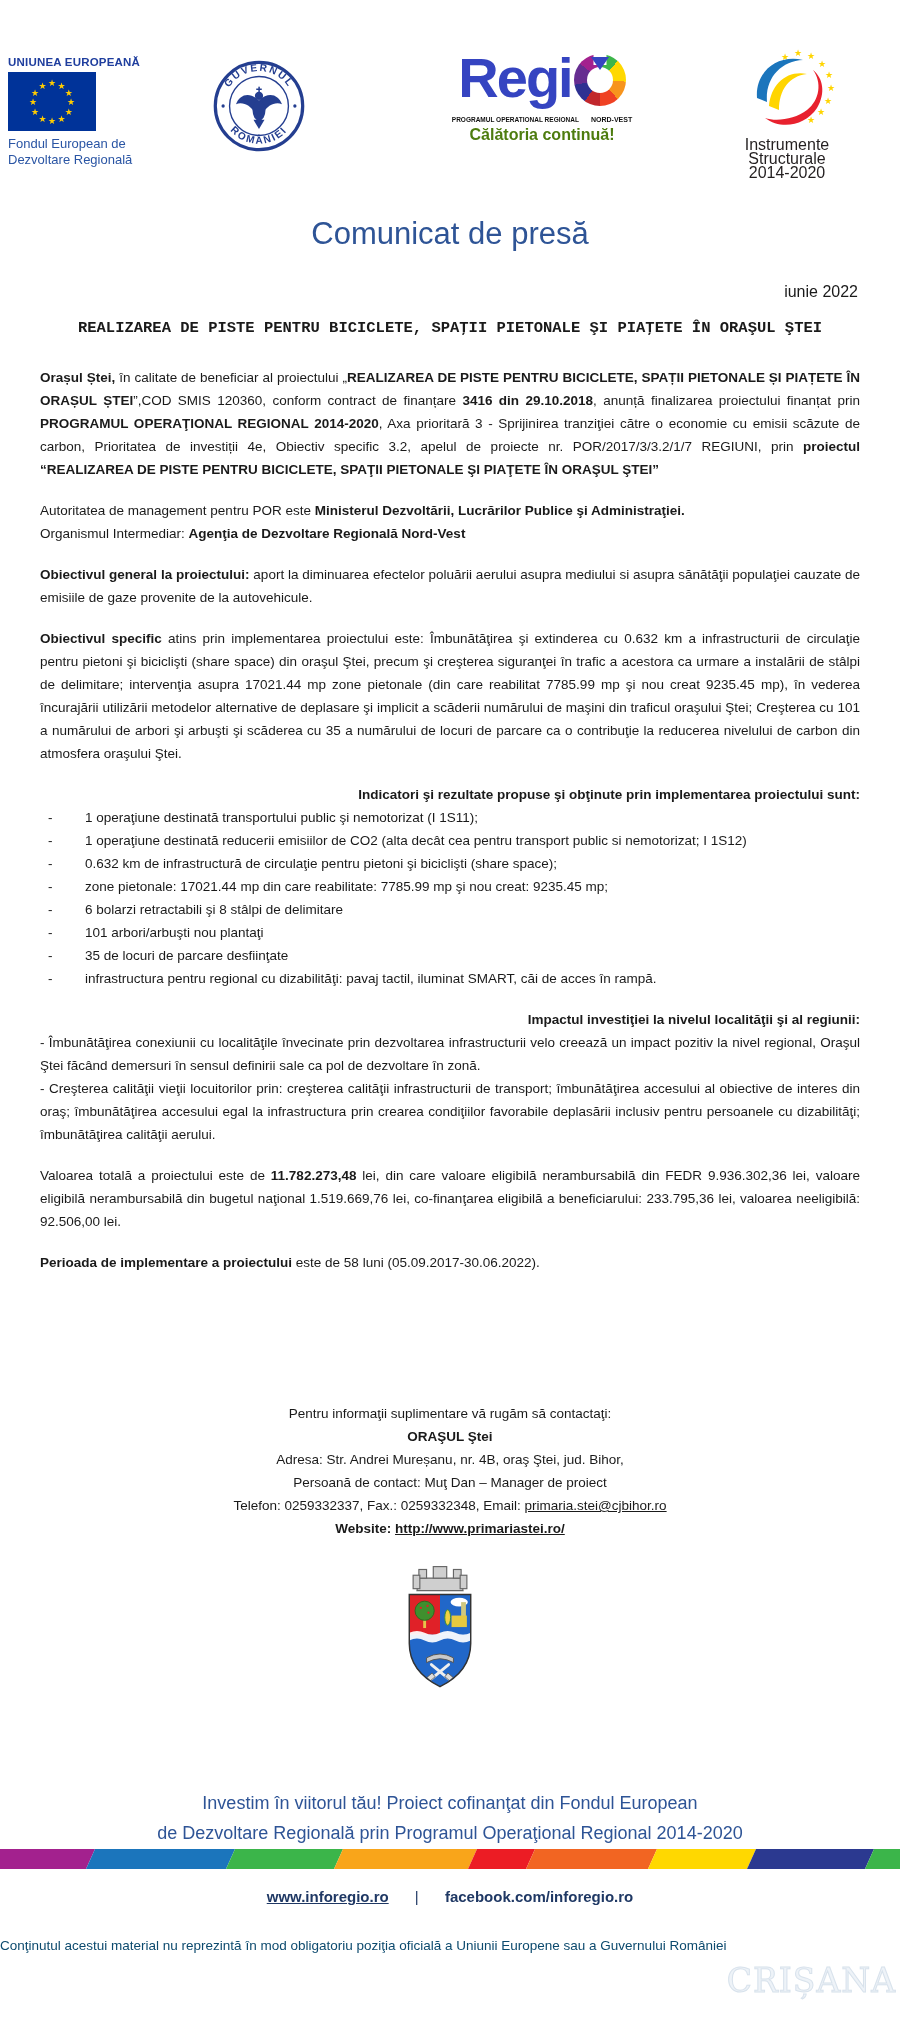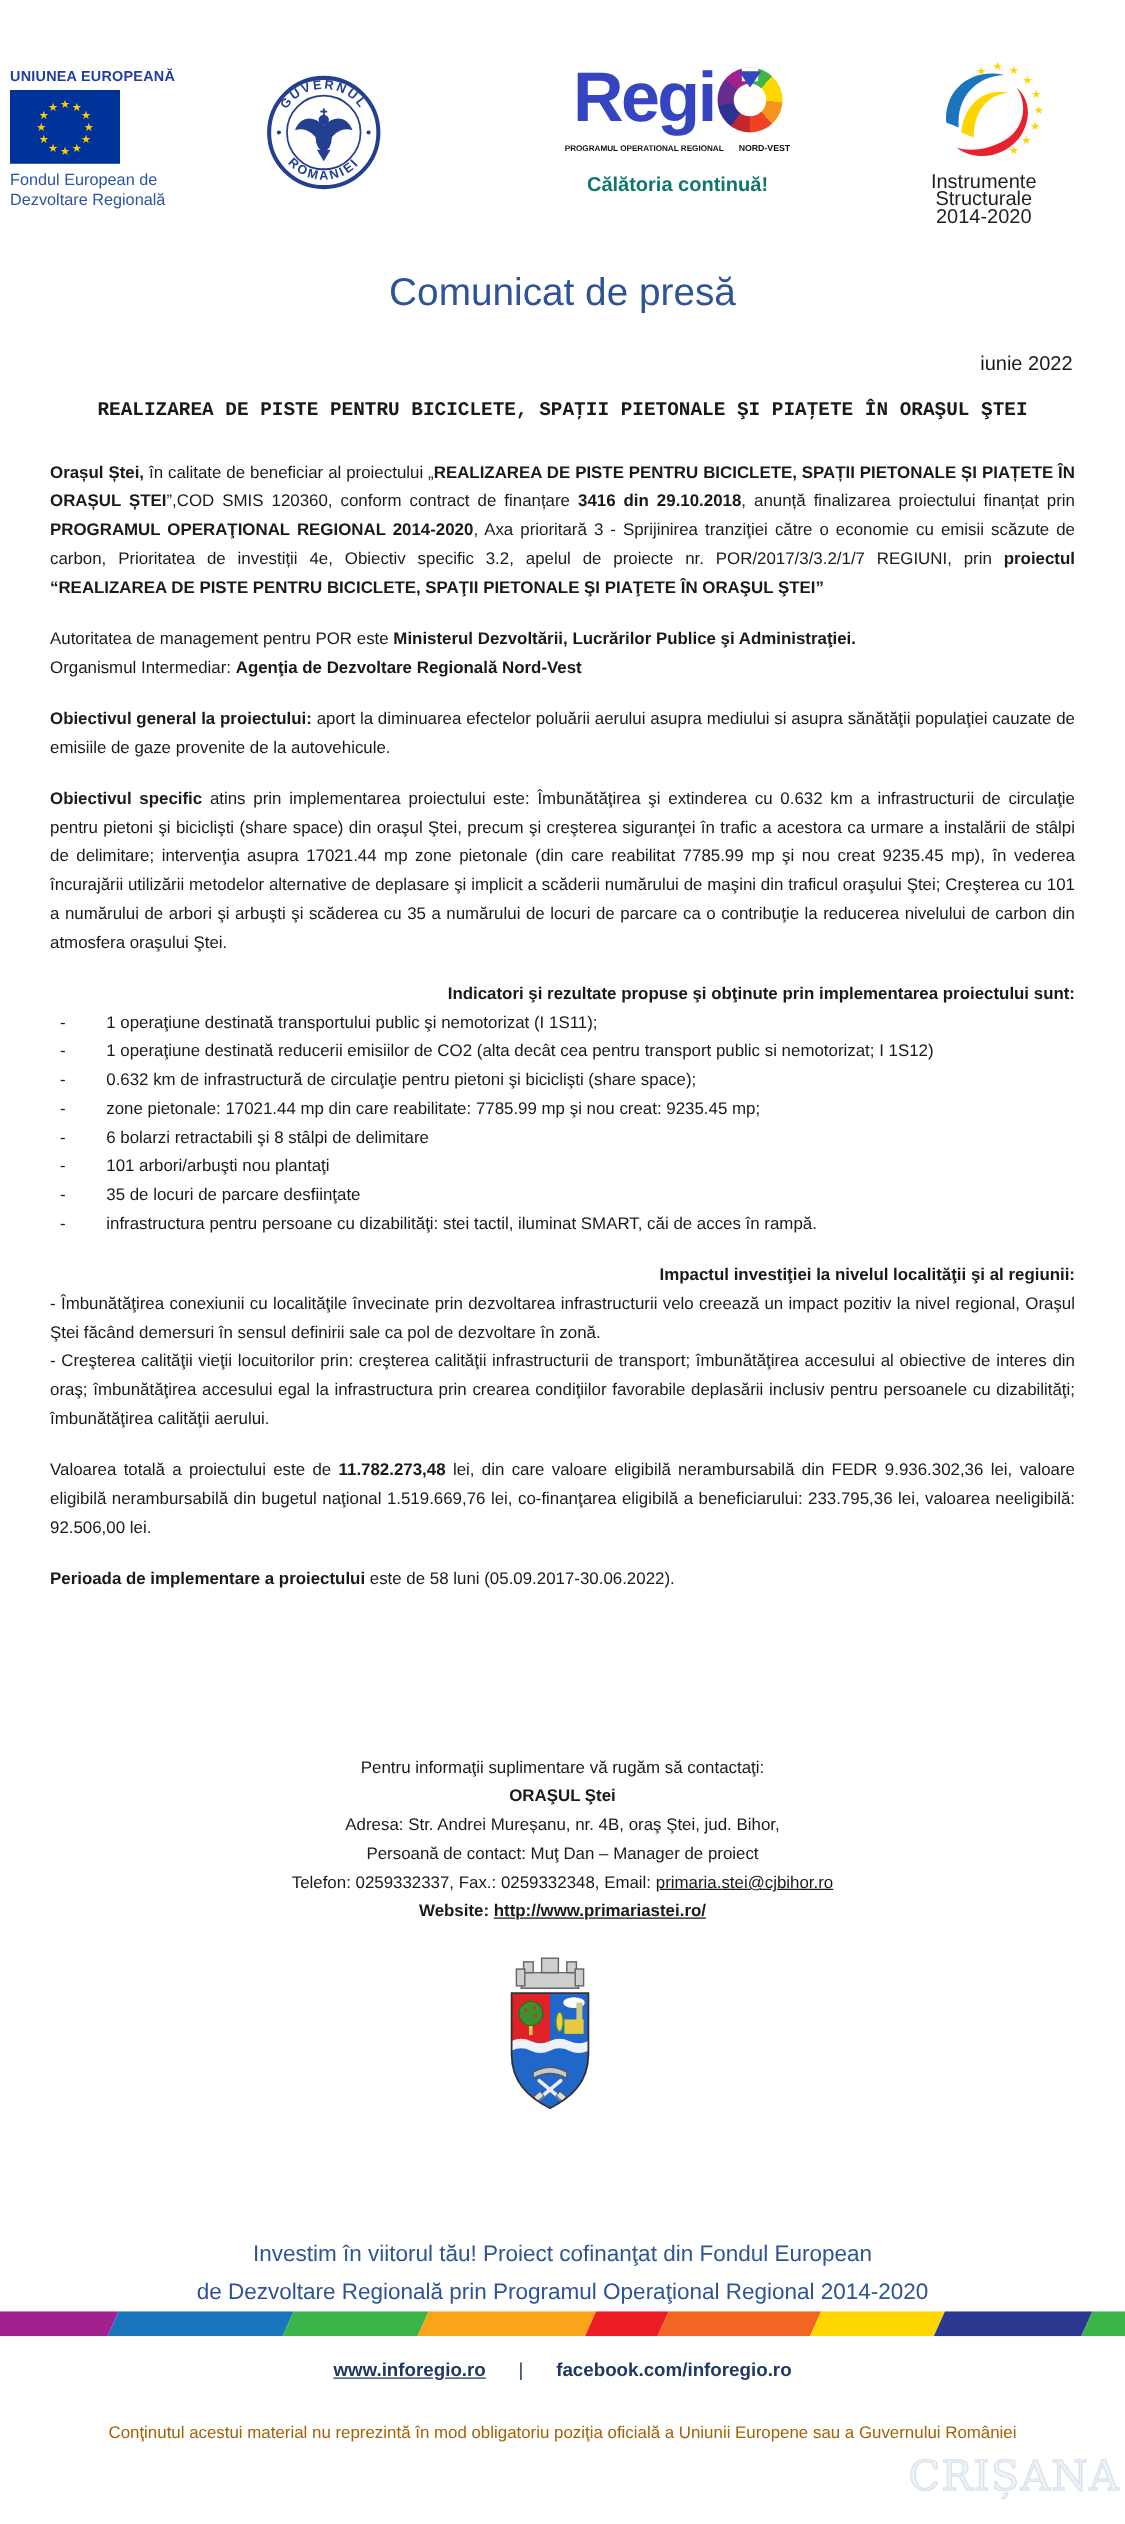--- a/index.html
+++ b/index.html
@@ -23,21 +23,21 @@
   .regio-wheel{position:relative;width:52px;height:52px;border-radius:50%;margin-left:2px;margin-top:2px;
     background:conic-gradient(#3db54a 0 12%,#ffd800 12% 26%,#f7941d 26% 38%,#ef4123 38% 50%,
                #c1272d 50% 60%,#2e3192 60% 72%,#662d91 72% 86%,#a3218e 86% 100%);}
   .wheel-hole{position:absolute;inset:13px;background:#fff;border-radius:50%;}
   .wheel-gap{position:absolute;top:0;left:50%;transform:translateX(-50%);width:13px;height:11px;background:#fff;}
   .wheel-tri{position:absolute;top:3px;left:50%;transform:translateX(-50%);width:0;height:0;
     border-left:9px solid transparent;border-right:9px solid transparent;border-top:13px solid #3544c1;}
   .regio-sub{display:flex;justify-content:center;gap:12px;margin-top:2px;align-items:baseline;}
   .regio-sub1{font-size:6.5px;font-weight:bold;color:#111;}
   .regio-sub2{font-size:7px;font-weight:bold;color:#111;}
-  .regio-tag{margin-top:17px;font-size:16px;font-weight:bold;color:#0f766e;}
+  .regio-tag{margin-top:3px;font-size:16px;font-weight:bold;color:#4d7c0f;}
 
   .is-logo{position:absolute;left:712px;top:46px;width:150px;text-align:center;}
   .is-text{font-size:16px;font-weight:normal;color:#231f20;line-height:14px;}
 
   
   .doc-title{position:absolute;top:216px;left:0;width:100%;text-align:center;
              font-size:31px;color:#2e5496;}
   .doc-date{position:absolute;top:283px;right:42px;font-size:16px;color:#1a1a1a;}
   .doc-headline{position:absolute;top:319px;left:60px;width:780px;text-align:center;
                 font-size:15.5px;font-weight:bold;font-family:Liberation Mono, monospace;}
@@ -62,22 +62,22 @@
   .coa{position:absolute;left:392px;top:1558px;}
 
   
   .invest{position:absolute;top:1788px;left:0;width:100%;text-align:center;
           color:#2e5496;font-size:18px;line-height:30px;}
   .rainbow{position:absolute;top:1849px;left:0;width:900px;height:20px;display:block;}
   .links-row{position:absolute;top:1888px;left:0;width:100%;text-align:center;
              font-size:15px;font-weight:bold;color:#1f3864;}
   .links-row .sep{margin:0 22px;font-weight:normal;}
   .links-row a,.links-row span[data-name="inforegio-link"]{color:#1f3864;}
-  .disclaimer{position:absolute;top:1938px;left:0;width:100%;text-align:center;
-              font-size:13.5px;color:#a16207;}
+  .disclaimer{position:absolute;top:1938px;left:0;width:100%;
+              font-size:13.5px;color:#0c4a6e;}
   .watermark{position:absolute;top:1961px;right:4px;font-family:"DejaVu Serif",serif;
              font-size:33px;letter-spacing:1px;color:#eef3f8;-webkit-text-stroke:1px #d8e2ec;}
 </style>
 </head>
 <body>
 
 <div class="page" data-name="press-release-page">
 
   <div class="eu-logo" data-name="eu-logo">
     <div class="eu-top" data-name="eu-logo-title">UNIUNEA EUROPEANĂ</div>
@@ -207,21 +207,21 @@
         <div class="bullet-row" data-name="indicator-item">
           <span class="dash" data-name="bullet-dash">-</span>
           <span class="btxt" data-name="indicator-text">101 arbori/arbuşti nou plantaţi</span>
         </div>
         <div class="bullet-row" data-name="indicator-item">
           <span class="dash" data-name="bullet-dash">-</span>
           <span class="btxt" data-name="indicator-text">35 de locuri de parcare desfiinţate</span>
         </div>
         <div class="bullet-row" data-name="indicator-item">
           <span class="dash" data-name="bullet-dash">-</span>
-          <span class="btxt" data-name="indicator-text">infrastructura pentru persoane cu dizabilităţi: stei tactil, iluminat SMART, căi de acces în rampă.</span>
+          <span class="btxt" data-name="indicator-text">infrastructura pentru regional cu dizabilităţi: pavaj tactil, iluminat SMART, căi de acces în rampă.</span>
         </div>
       </div>
     <div class="sect-title" data-name="impact-title">Impactul investiţiei la nivelul localităţii şi al regiunii:</div>
     <div class="mb" data-name="impact-list">
         <div class="impact-line" data-name="impact-line">- Îmbunătăţirea conexiunii cu localităţile învecinate prin dezvoltarea infrastructurii velo creează un impact pozitiv la nivel regional, Oraşul Ştei făcând demersuri în sensul definirii sale ca pol de dezvoltare în zonă.</div>
         <div class="impact-line" data-name="impact-line">- Creşterea calităţii vieţii locuitorilor prin: creşterea calităţii infrastructurii de transport; îmbunătăţirea accesului al obiective de interes din oraş; îmbunătăţirea accesului egal la infrastructura prin crearea condiţiilor favorabile deplasării inclusiv pentru persoanele cu dizabilităţi; îmbunătăţirea calităţii aerului.</div>
       </div>
     <p class="para" data-name="paragraph-total-value"><span>Valoarea totală a proiectului este de </span><span class="b">11.782.273,48</span><span> lei, din care valoare eligibilă nerambursabilă din FEDR 9.936.302,36 lei, valoare eligibilă nerambursabilă din bugetul naţional 1.519.669,76 lei, co-finanţarea eligibilă a beneficiarului: 233.795,36 lei, valoarea neeligibilă: 92.506,00 lei.</span></p>
     <p class="para" data-name="paragraph-period"><span class="b">Perioada de implementare a proiectului</span><span> este de 58 luni (05.09.2017-30.06.2022).</span></p>
   </div>

